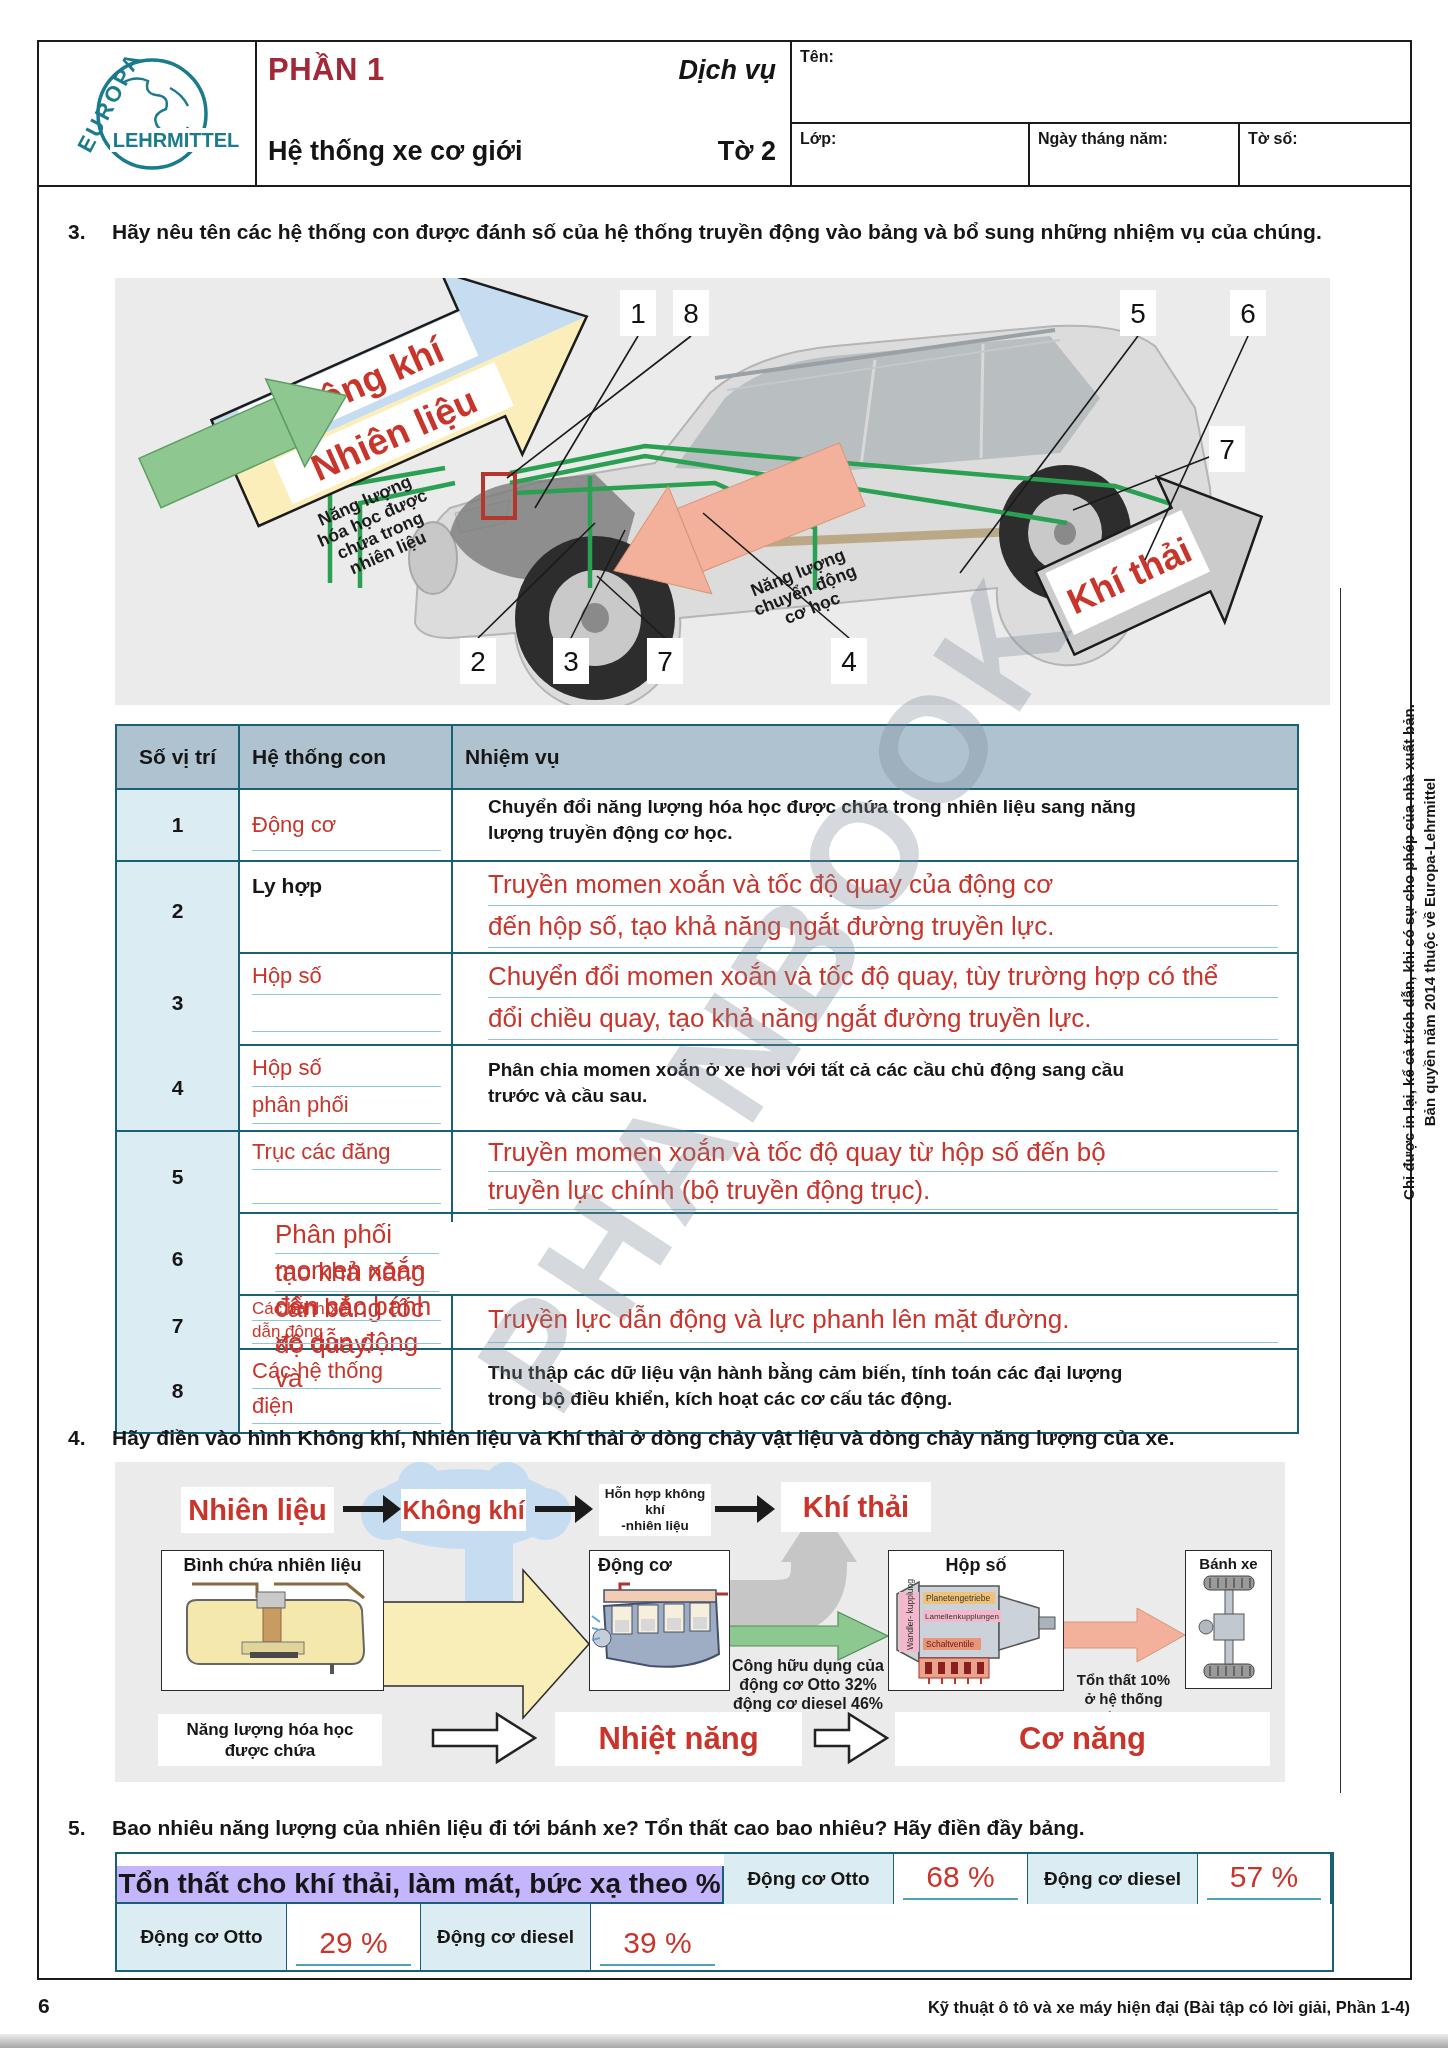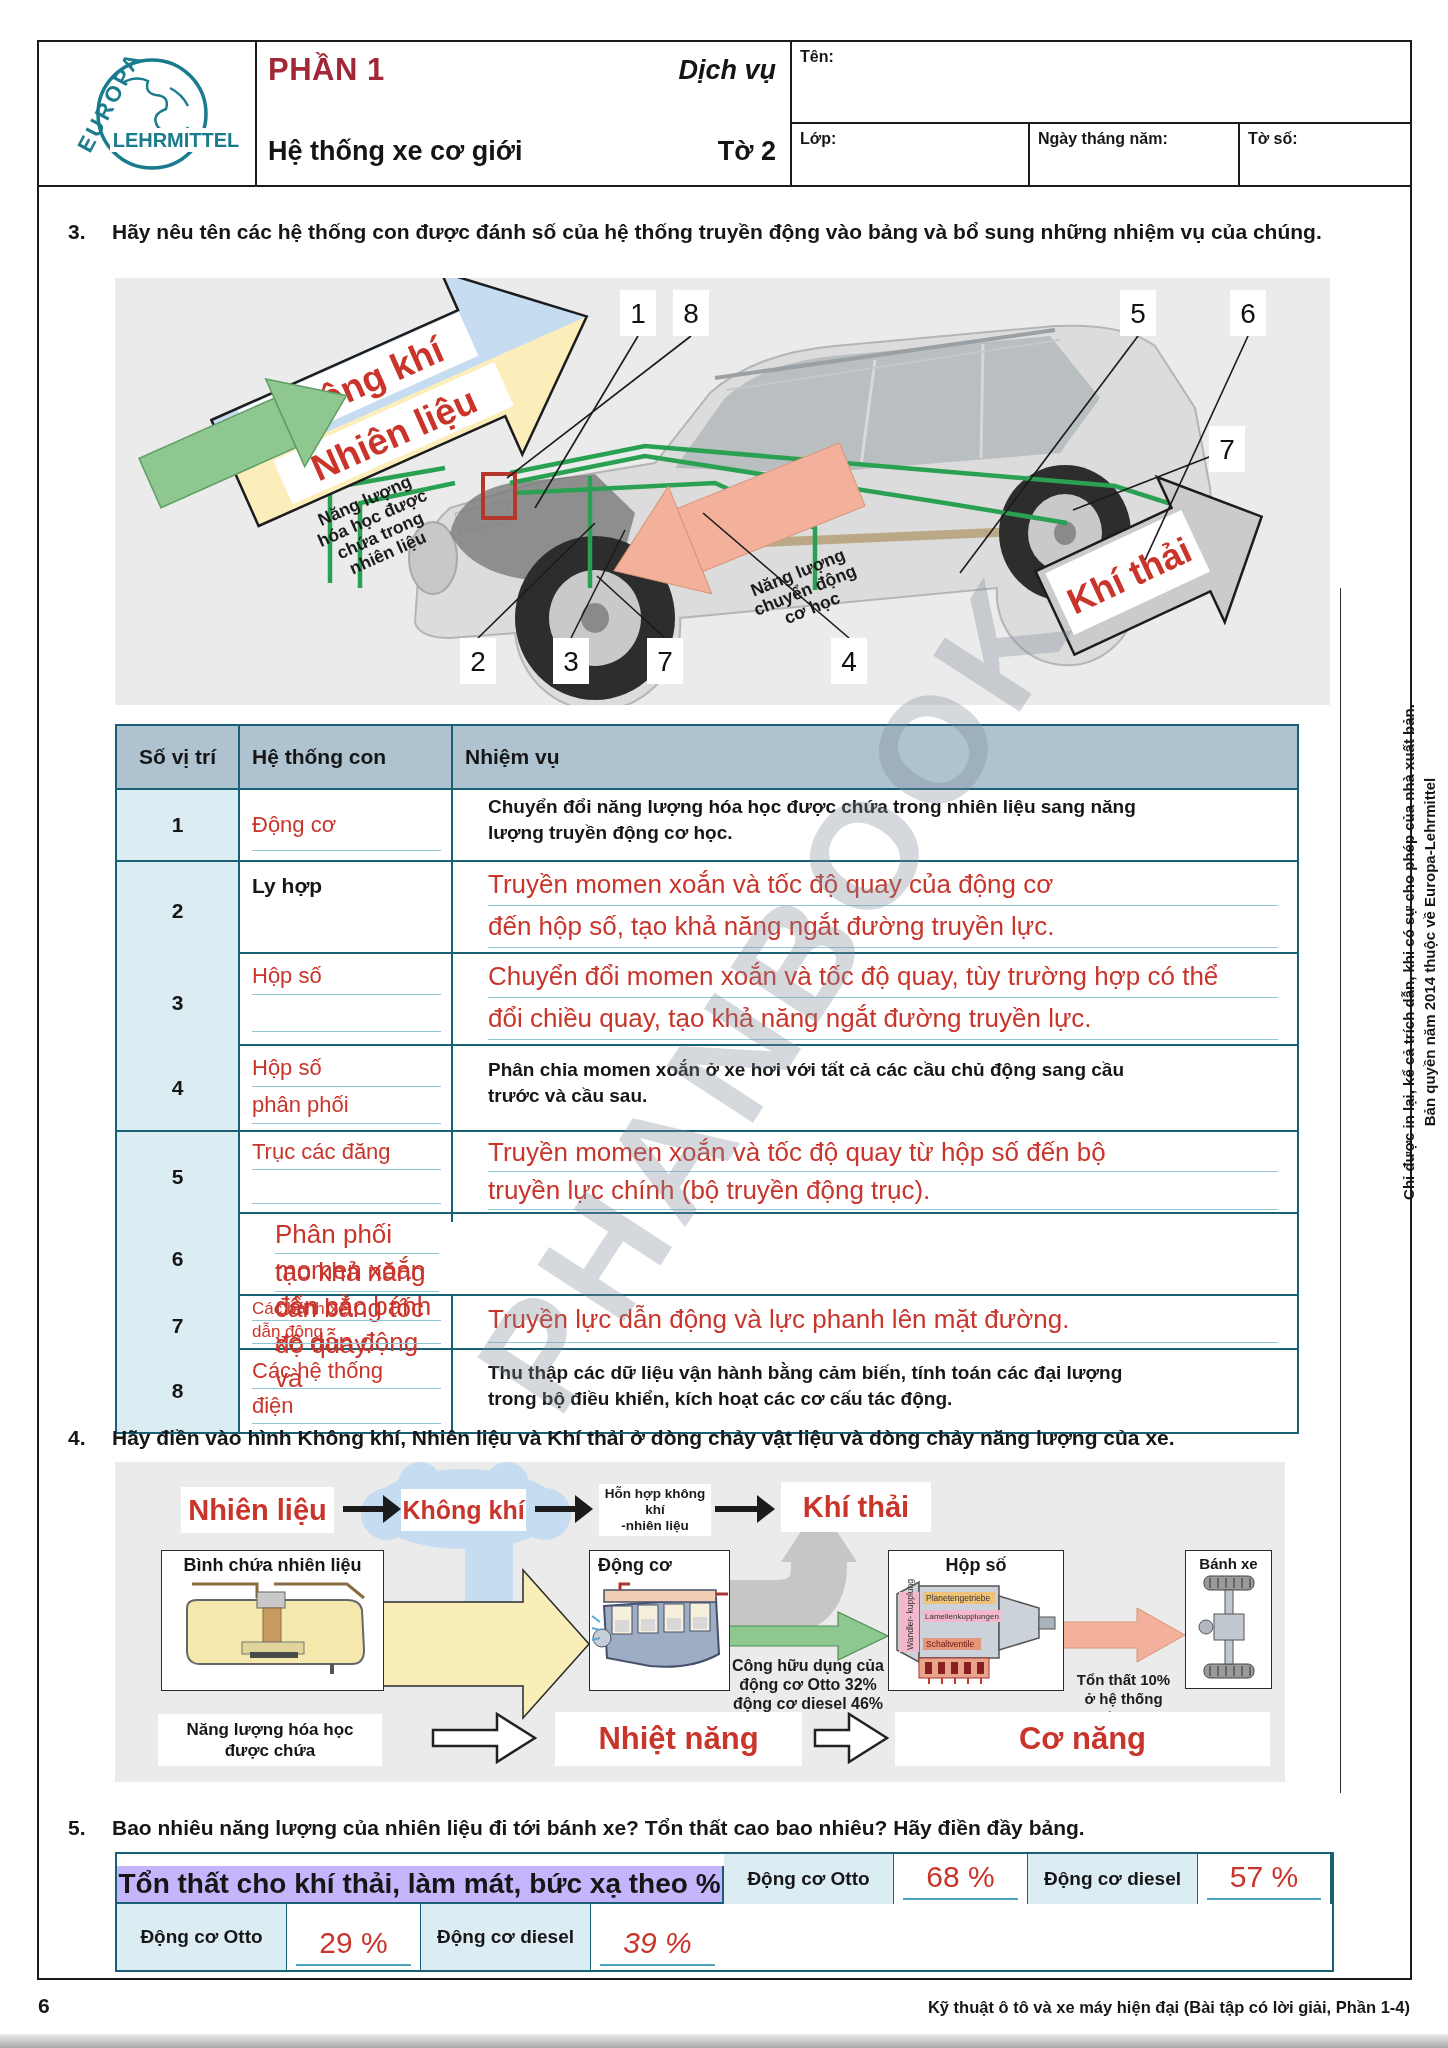--- a/index.html
+++ b/index.html
@@ -48,21 +48,21 @@
       grid-template-rows:50px 66px;background:#fff;}
   .t5 .h{grid-column:span 4;background:#c4b5fd;display:flex;align-items:center;justify-content:center;
          font-size:28px;font-weight:700;border-bottom:2px solid #1a6075;margin-top:12px;}
   .t5 .lab{background:#dcecf3;display:flex;align-items:center;justify-content:center;
            font-size:19px;font-weight:700;border-right:1.5px solid #1a6075;}
   .t5 .val{display:flex;align-items:flex-end;justify-content:center;border-right:1.5px solid #1a6075;}
   .t5 .val span{font-size:30px;color:#c9342b;border-bottom:2px solid #4da3bd;width:86%;
                 text-align:center;padding-bottom:4px;margin-bottom:4px;}
   .t5 .h.left{border-right:2.5px solid #1a6075;}
   .t5 .thick{border-right:2.5px solid #1a6075;}
-  .t5 .last{border-right:none;font-style:italic;}
+  .t5 .last{border-right:none;}
   
   .footer{font-size:16.5px;font-weight:700;}
   .copyright{transform:rotate(-90deg);font-size:15px;font-weight:700;text-align:center;line-height:21px;}
   .edge{background:linear-gradient(#ececec,#a8a8a8);}
   svg text{font-family:"Liberation Sans",sans-serif;}
 </style>
 </head>
 <body>
 
 <div class="abs frame"></div>

